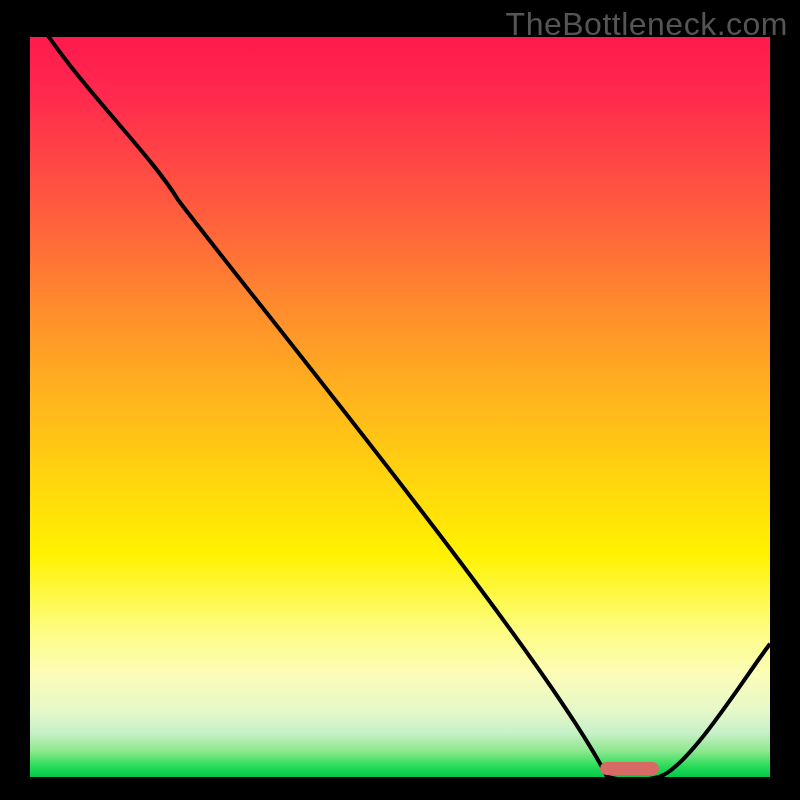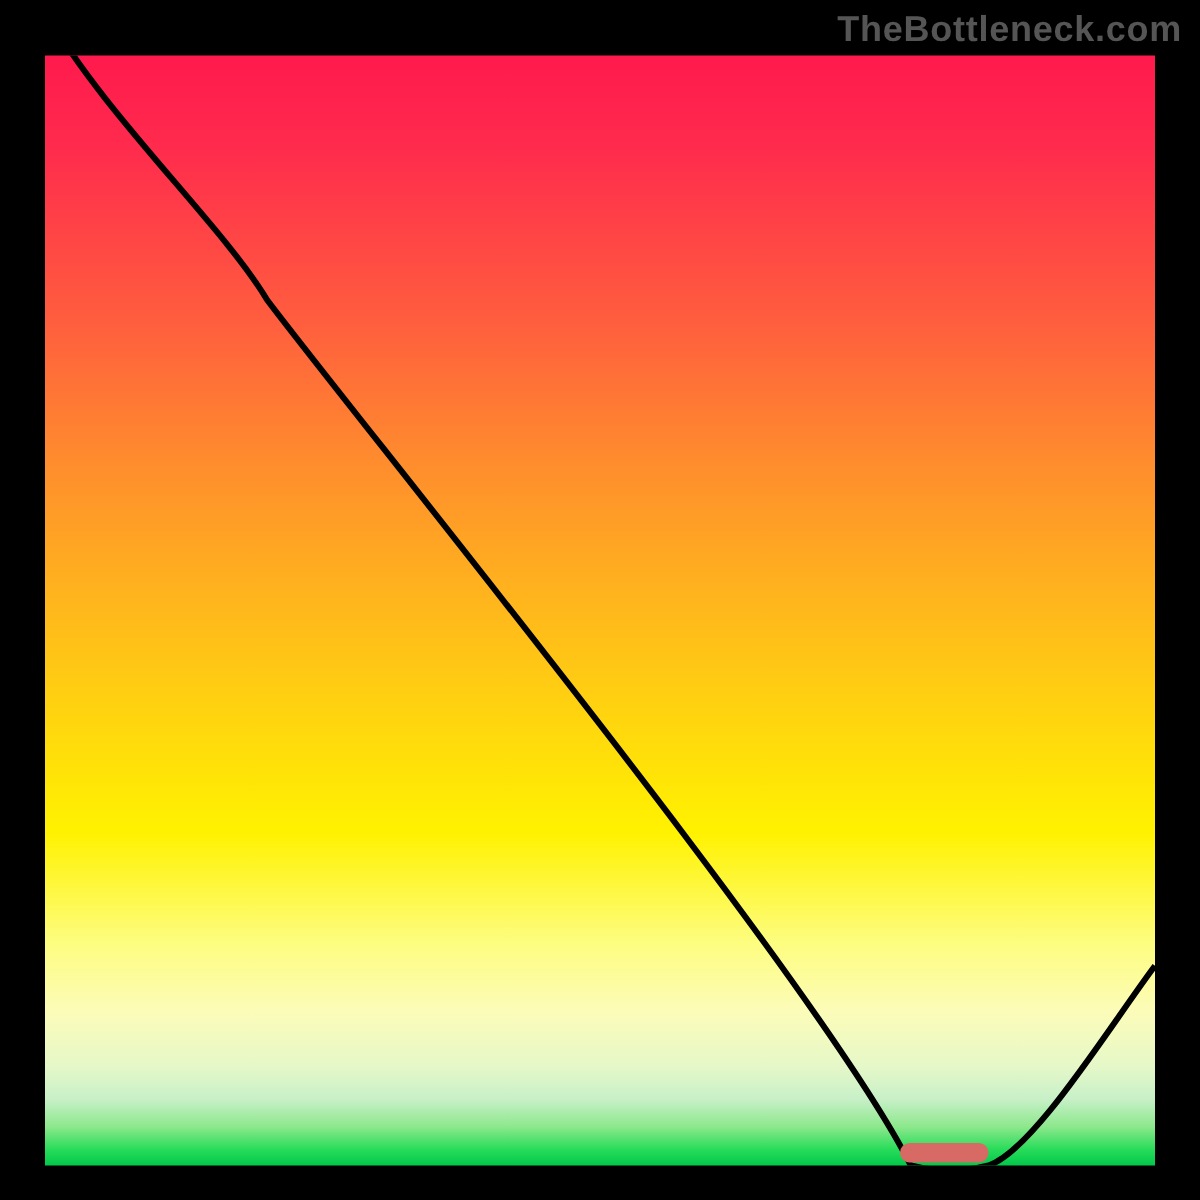--- a/index.html
+++ b/index.html
@@ -10,22 +10,22 @@
     background: #000;
     position: relative;
     overflow: hidden;
   }
   .watermark {
     position: absolute;
     top: 6px;
     right: 12px;
     color: #555;
     font-family: Arial, Helvetica, sans-serif;
-    font-size: 24px;
-    font-weight: 700;
+    font-size: 32px;
+    font-weight: 400;
     letter-spacing: 0.5px;
     z-index: 10;
   }
   .plot-area {
     position: absolute;
     left: 30px;
     top: 37px;
     width: 740px;
     height: 740px;
     background: linear-gradient(to bottom,

